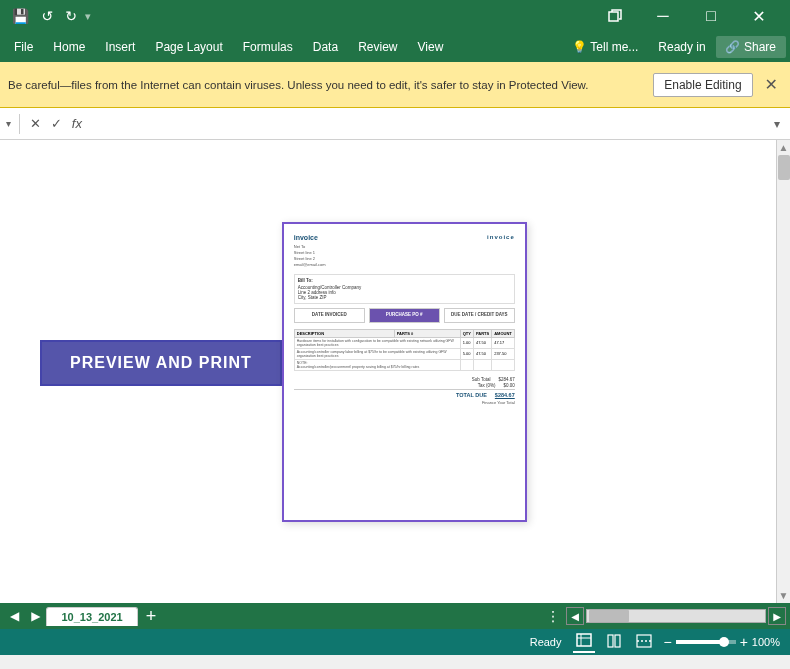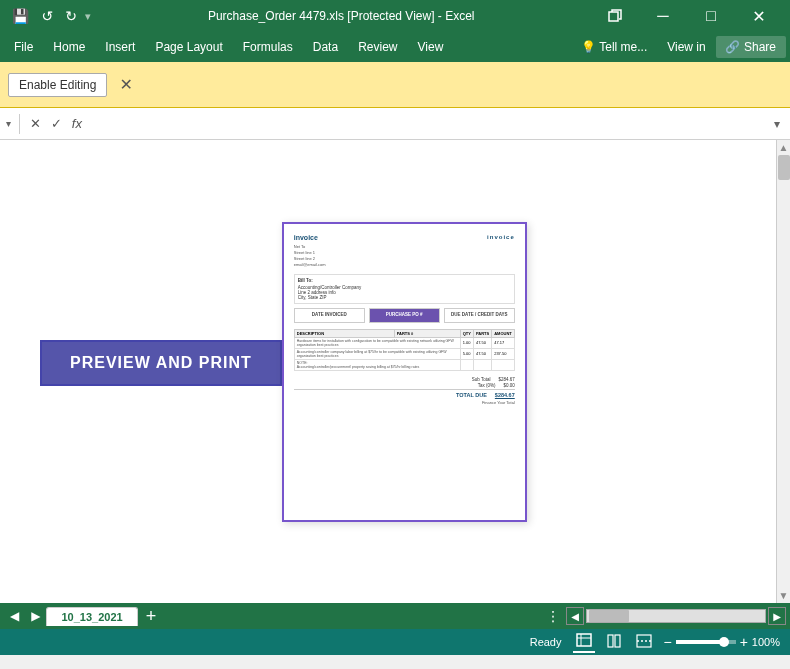--- a/index.html
+++ b/index.html
@@ -301,21 +301,20 @@
 
 <div class="title-bar">
   <div class="title-bar-left">
     <div class="quick-access">
       <button class="qa-btn">💾</button>
       <button class="qa-btn">↺</button>
       <button class="qa-btn">↻</button>
       <span style="color:rgba(255,255,255,0.6);font-size:11px;">▾</span>
     </div>
   </div>
-  <div class="title-bar-center">Purchase_Order 4479.xls [Protected View] - Excel</div>
   <div class="title-bar-controls">
     <button class="title-btn">
       <svg width="14" height="14" viewBox="0 0 14 14" fill="none">
         <rect x="1" y="3" width="9" height="9" stroke="white" stroke-width="1.5" fill="none"></rect>
         <path d="M4 3V1h9v9h-2" stroke="white" stroke-width="1.5" fill="none"></path>
       </svg>
     </button>
     <button class="title-btn">─</button>
     <button class="title-btn">□</button>
     <button class="title-btn close">✕</button>
@@ -326,25 +325,26 @@
   <div class="menu-item">File</div>
   <div class="menu-item">Home</div>
   <div class="menu-item">Insert</div>
   <div class="menu-item">Page Layout</div>
   <div class="menu-item">Formulas</div>
   <div class="menu-item">Data</div>
   <div class="menu-item">Review</div>
   <div class="menu-item">View</div>
   <div style="flex:1;"></div>
   <div class="menu-item">💡 Tell me...</div>
-  <div class="menu-item">View in</div>
+  <div class="menu-item">Ready in</div>
   <div class="menu-item" style="background:rgba(255,255,255,0.2);border-radius:2px;text-align:center;">🔗 Share</div>
 </div>
 
 <div class="protected-banner">
+  <span class="banner-text">Be careful—files from the Internet can contain viruses. Unless you need to edit, it's safer to stay in Protected View.</span>
   <button class="enable-editing-btn">Enable Editing</button>
   <button class="banner-close">✕</button>
 </div>
 
 <div class="formula-bar">
   <span class="name-box-dropdown">▾</span>
   <div class="formula-divider"></div>
   <button class="formula-icon-btn">✕</button>
   <button class="formula-icon-btn">✓</button>
   <span class="fx-label">fx</span>

